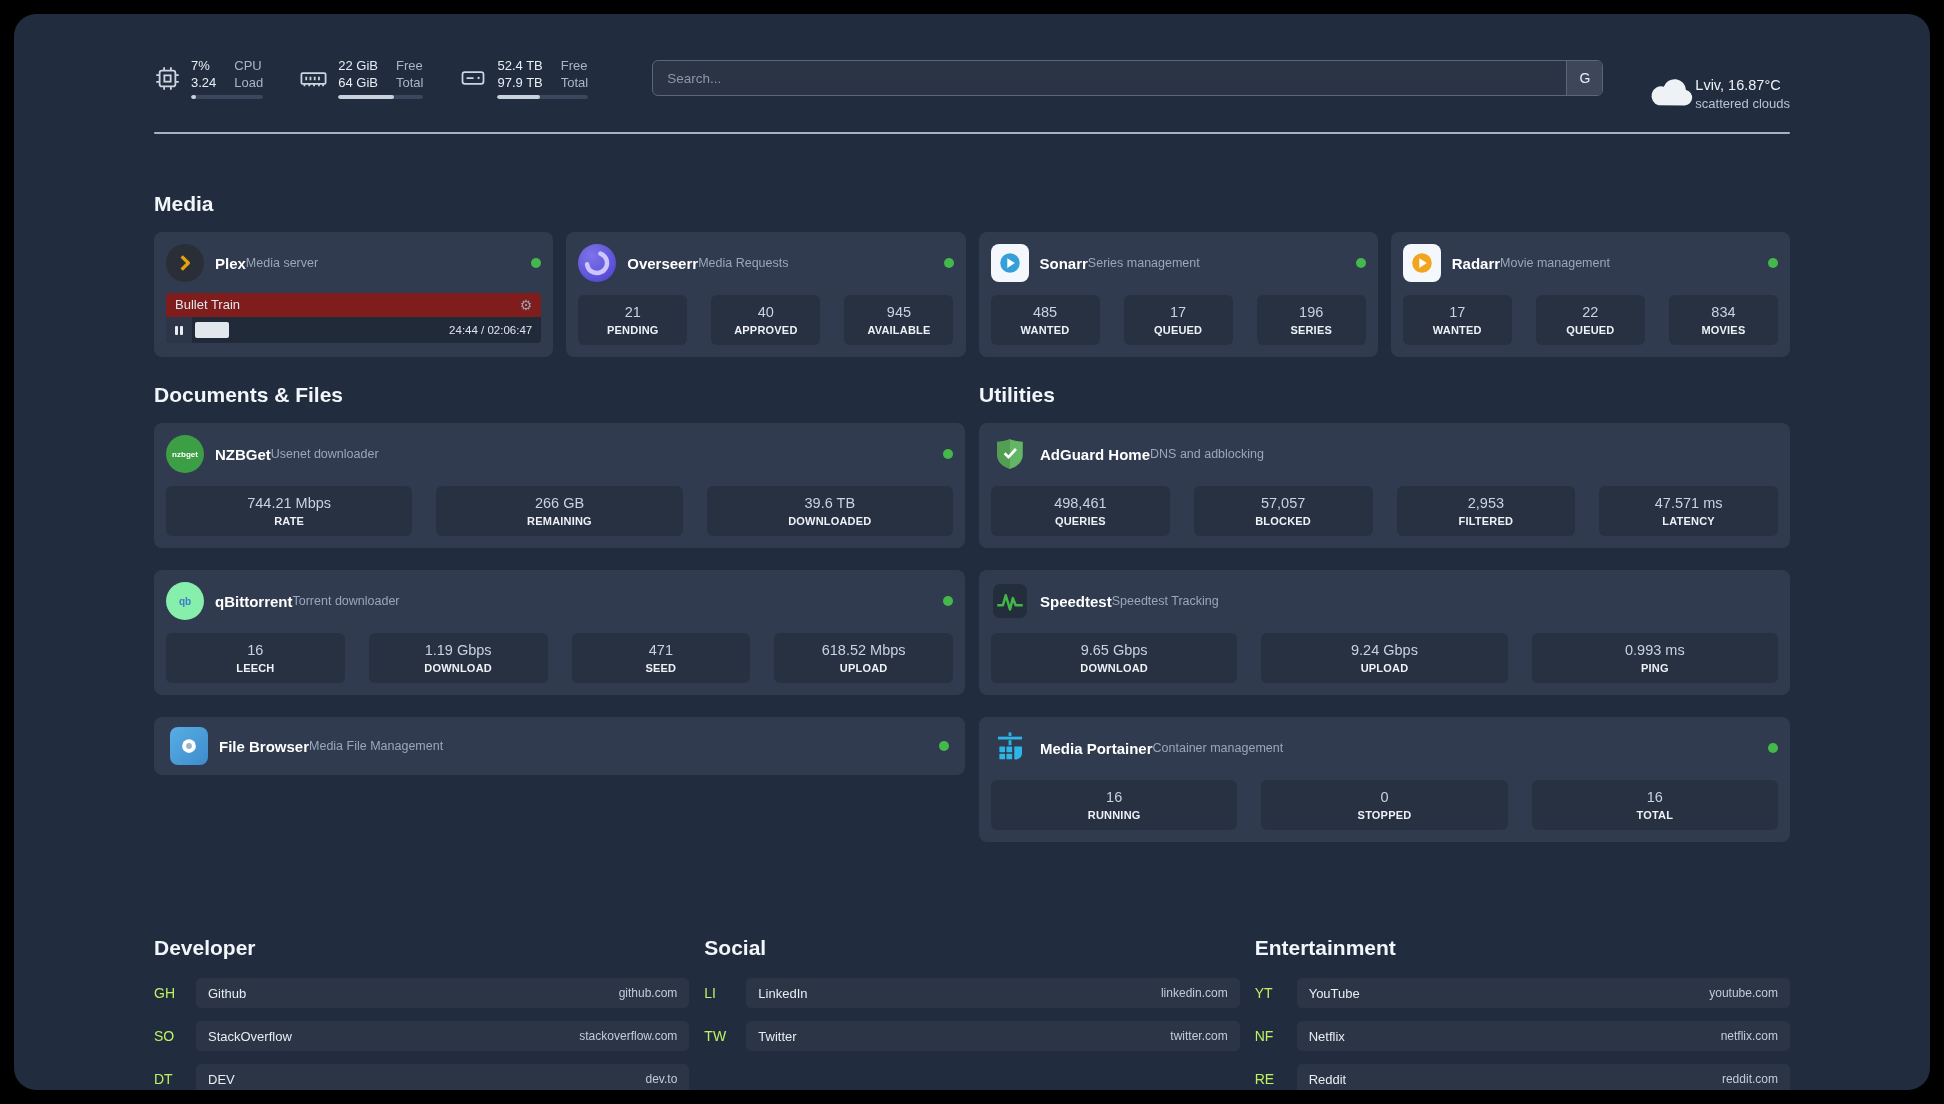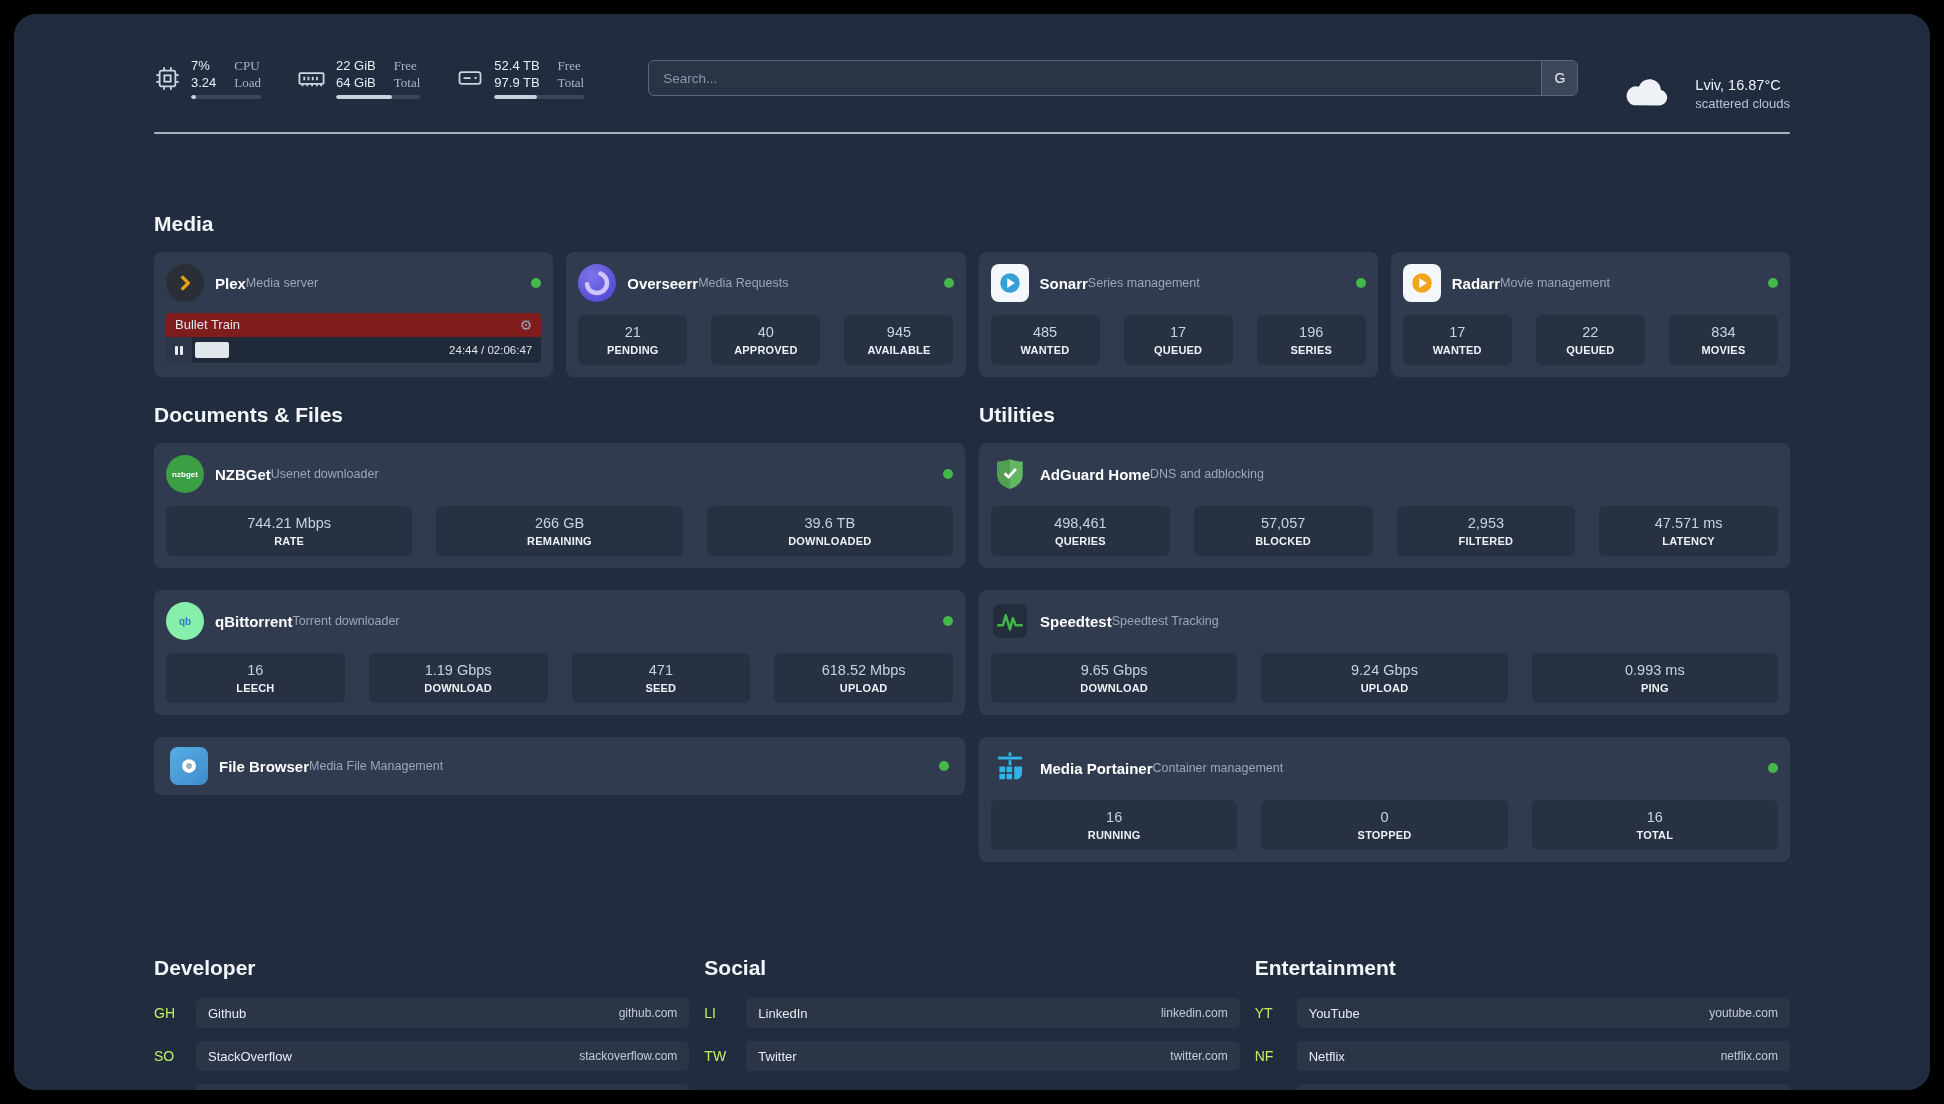--- a/index.html
+++ b/index.html
@@ -8,39 +8,39 @@
   .frame { width:1944px; height:1104px; padding:14px; background:#000; }
   .dashboard { width:100%; height:100%; background:#212c3e; border-radius:22px; padding:30px 140px 0 140px; overflow:hidden; }
 
   
   .topbar { display:flex; align-items:center; }
   .metric { display:flex; align-items:center; gap:10px; margin-right:36px; }
   .metric svg { display:block; }
   .metric-text { display:flex; flex-direction:column; }
   .metric-grid { display:grid; grid-template-columns:auto auto; column-gap:18px; row-gap:2px; font-size:13px; line-height:15px; }
   .mv { color:#e9eef5; }
-  .ml { color:#aab5c5;font-family:Liberation Serif, serif; }
+  .ml { color:#aab5c5; }
   .metric-bar { margin-top:5px; height:4px; background:#3a475c; border-radius:2px; overflow:hidden; }
   .metric-fill { height:100%; background:#c9d1dd; border-radius:2px; }
 
   .searchbar { flex:1; margin:0 46px 0 28px; height:36px; display:flex; align-items:stretch;
                background:#2a3444; border:1px solid #5c6optional678; border:1px solid #5c6678; border-radius:6px; overflow:hidden; }
   .search-input { flex:1; background:transparent; border:none; outline:none; color:#d6dce6; font-size:13.5px; padding:0 14px; font-family:"Liberation Sans", sans-serif; }
   .search-input::placeholder { color:#8b96a8; }
   .search-engine { width:36px; background:#3d4759; border-left:1px solid #5c6678; color:#e9eef5; font-size:14px; display:flex; align-items:center; justify-content:center; cursor:pointer; }
 
-  .weather { display:flex; align-items:center; gap:25px;margin-top:32px; }
+  .weather { display:flex; align-items:center; gap:0;margin-top:32px; }
   .weather-loc { font-size:14.5px; color:#eef2f8; line-height:19px; }
   .weather-cond { font-size:13px; color:#b9c3d1; line-height:17px; }
 
   .divider { margin-top:20px; height:2px; background:rgba(206,213,222,0.8); border-radius:1px; }
 
   
   .section-title { font-size:21px; font-weight:600; color:#f2f5f9; }
-  .media-section { margin-top:78px; }
+  .media-section { margin-top:58px; }
   .media-grid { margin-top:16px; display:grid; grid-template-columns:repeat(4,1fr); gap:13px; }
 
   .card { background:#303b4f; border-radius:8px; padding:12px; cursor:pointer; }
   .card-header { display:flex; align-items:center; gap:11px; }
   .card-titles { display:flex; flex-direction:row; }
   .card-name { font-size:15px; font-weight:600; color:#ffffff; line-height:19px; }
   .card-sub { font-size:12.5px; color:#9aa6ba; line-height:16px; margin-top:1px; }
   .status-dot { width:10px; height:10px; border-radius:50%; background:#44b84a; margin-left:auto; flex:0 0 10px; }
 
   .stats-row { display:flex; gap:24px; margin-top:13px; }

